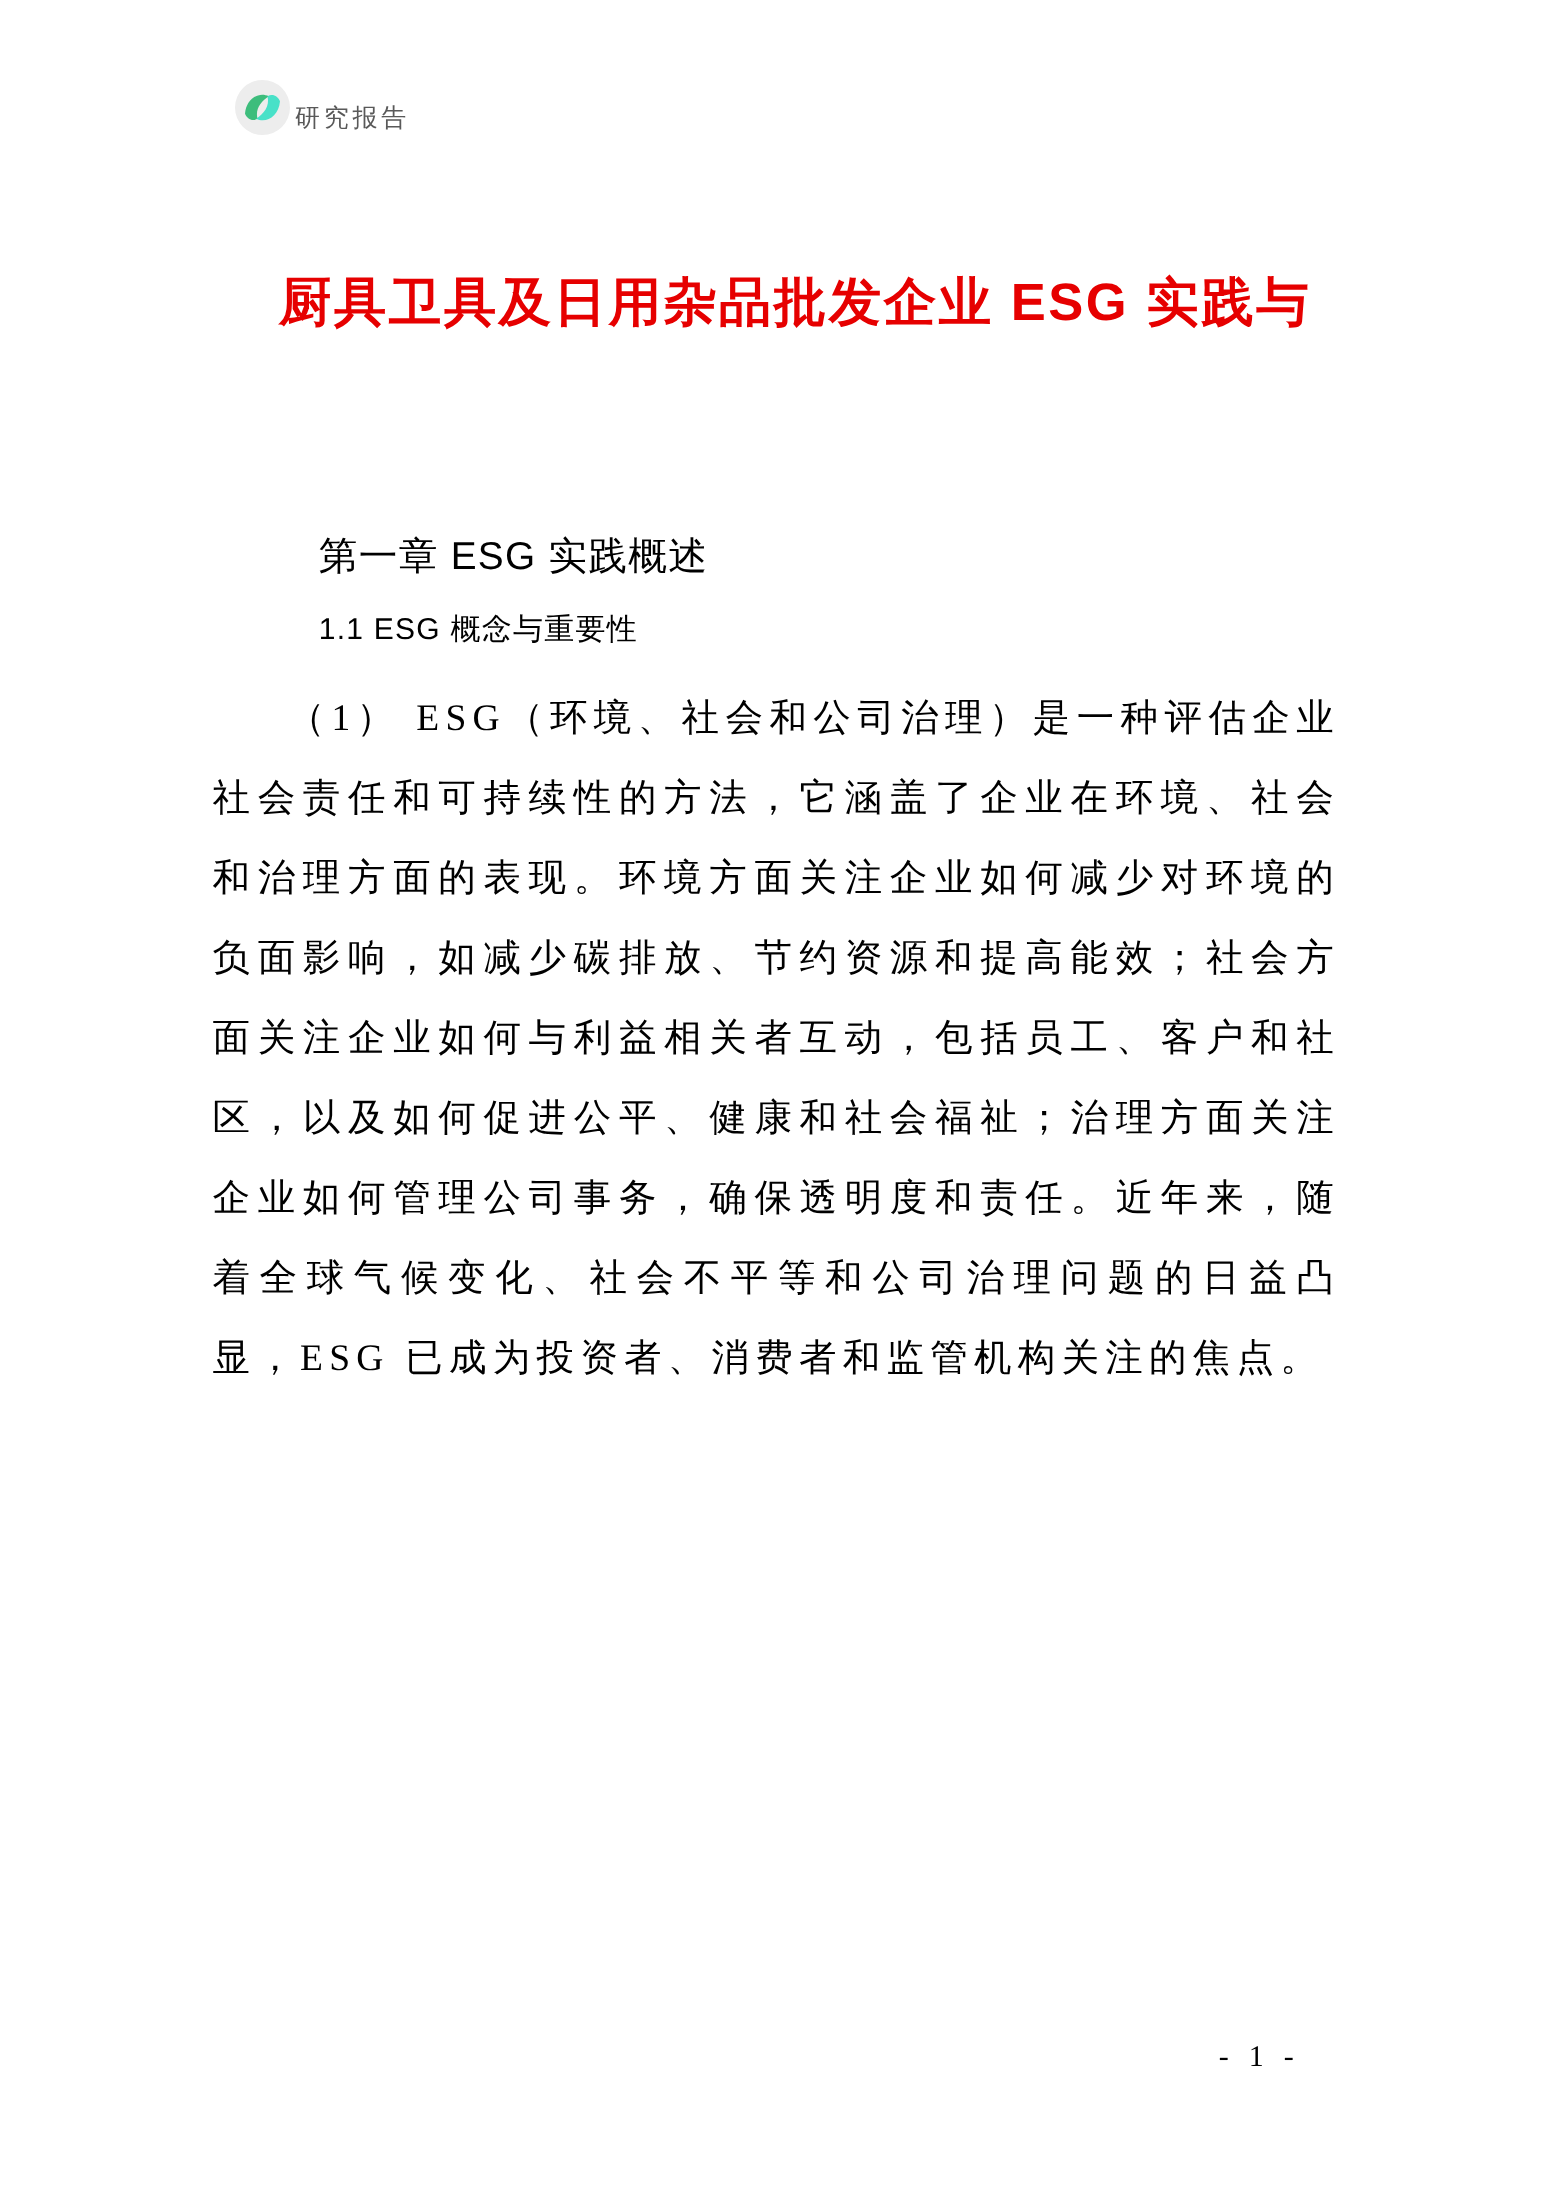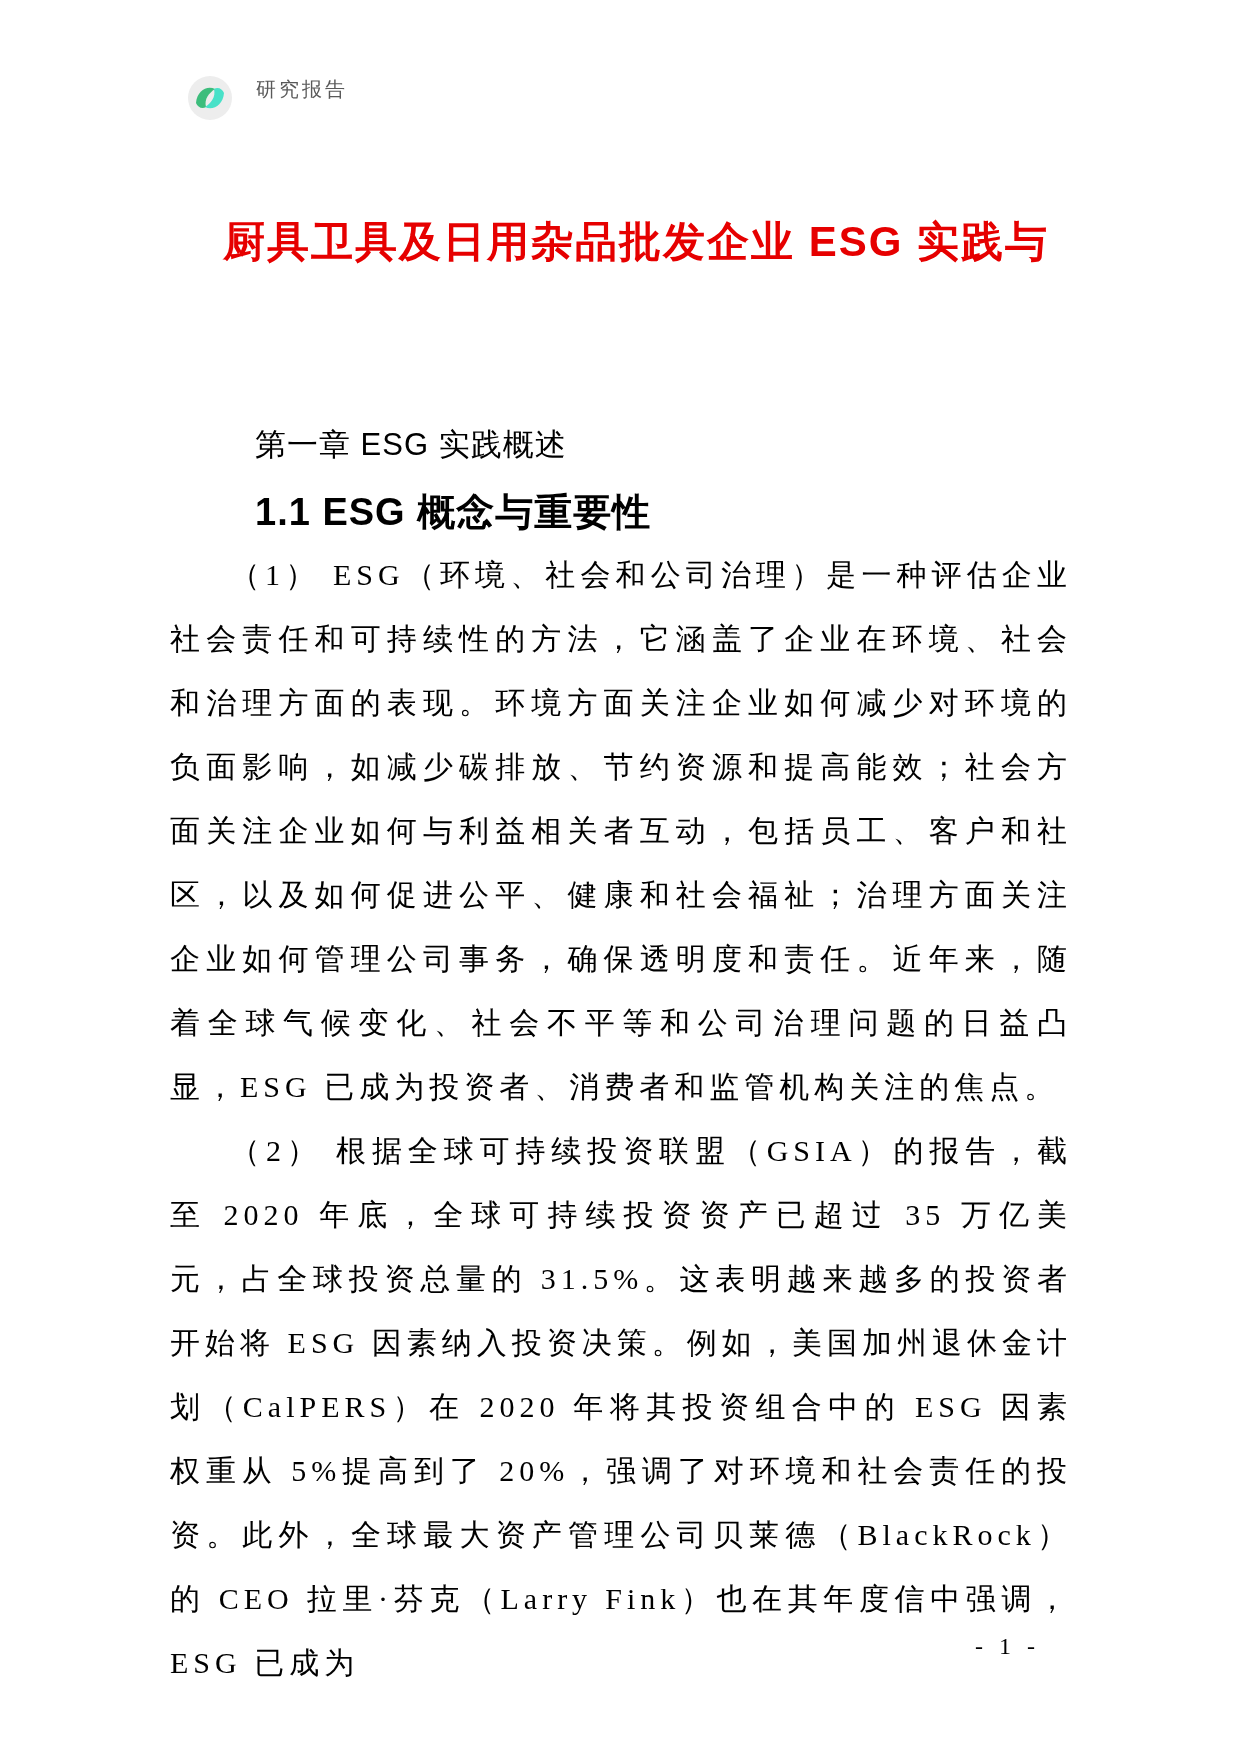--- a/index.html
+++ b/index.html
@@ -8,25 +8,25 @@
     width: 1240px;
     height: 1753px;
     background: #ffffff;
     overflow: hidden;
     color: #000;
   }
 
   
   .brand {
     position: absolute;
-    top: 76px;
+    top: 64px;
     left: 188px;
     display: flex;
-    align-items: flex-start;
-    gap: 24px;
+    align-items: flex-end;
+    gap: 4px;
   }
   .logo { width: 44px; height: 44px; display: inline-block; }
   .brand-label {
     font-family: "Liberation Serif", serif;
     font-size: 20px;
     color: #595959;
     letter-spacing: 3px;
   }
 
   
@@ -57,22 +57,22 @@
     font-size: 31px;
     letter-spacing: 1px;
     color: #000;
   }
   .section-heading {
     position: absolute;
     top: 487px;
     left: 255px;
     margin: 0;
     font-family: "Liberation Sans", sans-serif;
-    font-weight: bold;
-    font-size: 38px;
+    font-weight: normal;
+    font-size: 24px;
     letter-spacing: 1px;
     color: #000;
   }
 
   
   .body-text {
     position: absolute;
     top: 543px;
     left: 170px;
     width: 902px;
@@ -119,18 +119,17 @@
   <h1 class="doc-title">
     <span class="title-line">厨具卫具及日用杂品批发企业 ESG 实践与</span>
   </h1>
 
   <h2 class="chapter-heading">第一章 ESG 实践概述</h2>
 
   <h3 class="section-heading">1.1 ESG 概念与重要性</h3>
 
   <div class="body-text">
     <p>（1） ESG（环境、社会和公司治理）是一种评估企业社会责任和可持续性的方法，它涵盖了企业在环境、社会和治理方面的表现。环境方面关注企业如何减少对环境的负面影响，如减少碳排放、节约资源和提高能效；社会方面关注企业如何与利益相关者互动，包括员工、客户和社区，以及如何促进公平、健康和社会福祉；治理方面关注企业如何管理公司事务，确保透明度和责任。近年来，随着全球气候变化、社会不平等和公司治理问题的日益凸显，ESG 已成为投资者、消费者和监管机构关注的焦点。</p>
-    <p>（2） 根据全球可持续投资联盟（GSIA）的报告，截至 2020 年底，全球可持续投资资产已超过 35 万亿美元，占全球投资总量的 31.5%。这表明越来越多的投资者开始将 ESG 因素纳入投资决策。例如，美国加州退休金计划（CalPERS）在 2020 年将其投资组合中的 ESG 因素权重从 5%提高到了 20%，强调了对环境和社会责任的投资。此外，全球最大资产管理公司贝莱德（BlackRock）的 CEO 拉里·芬克（Larry Fink）也在其年度信中强调，ESG 已成为</p>
   </div>
 
   <div class="page-number">- 1 -</div>
 
 </div>
 
 </body></html>

